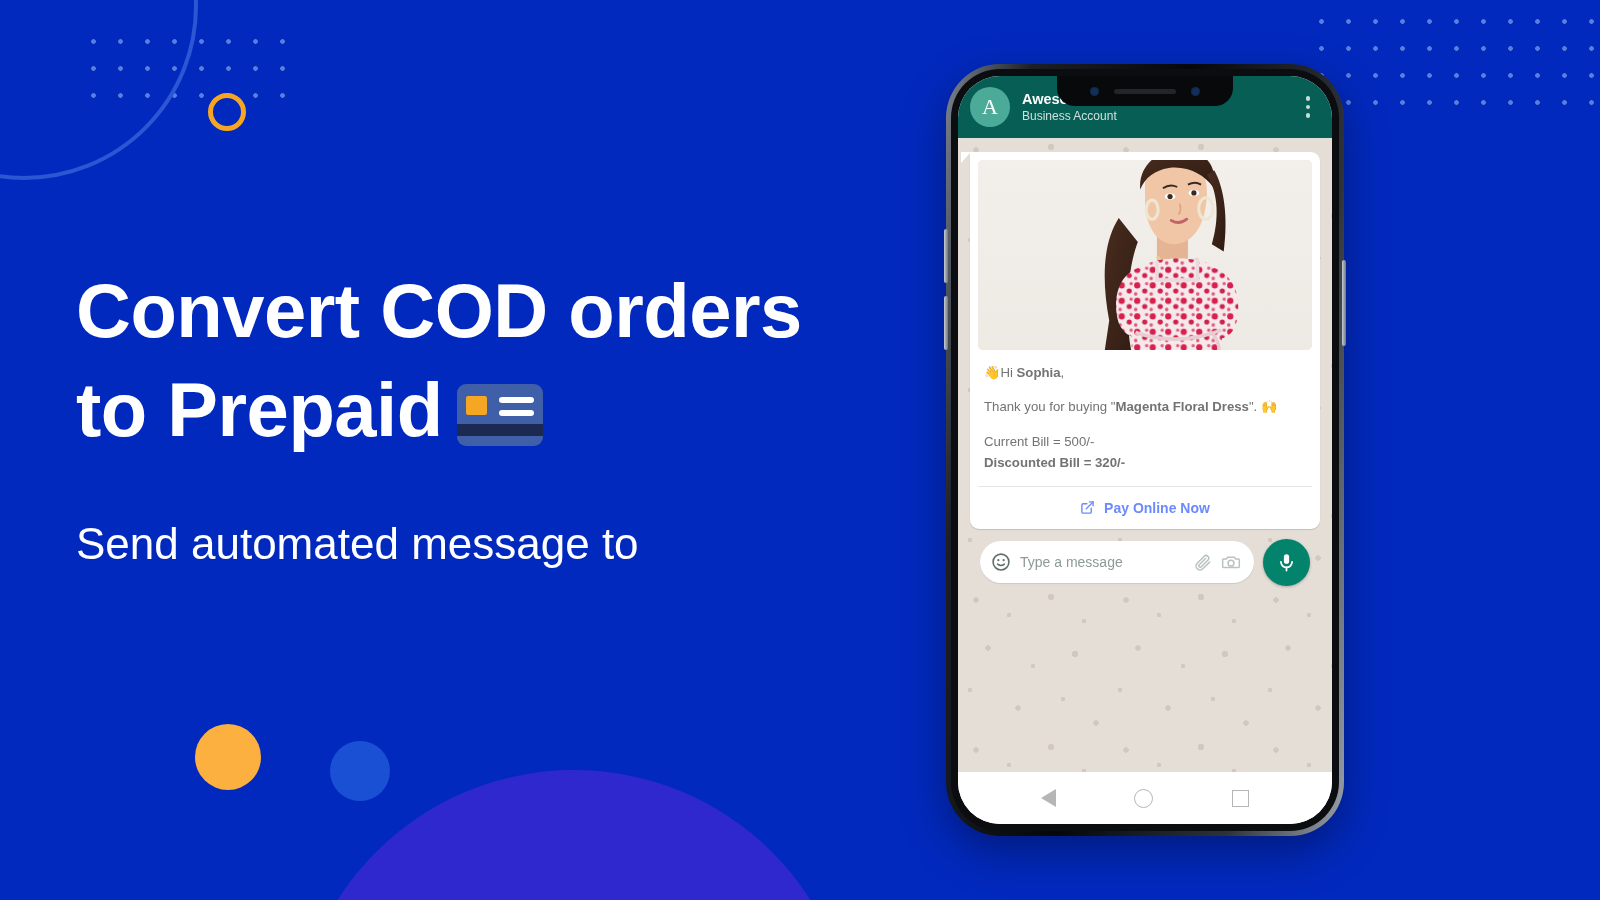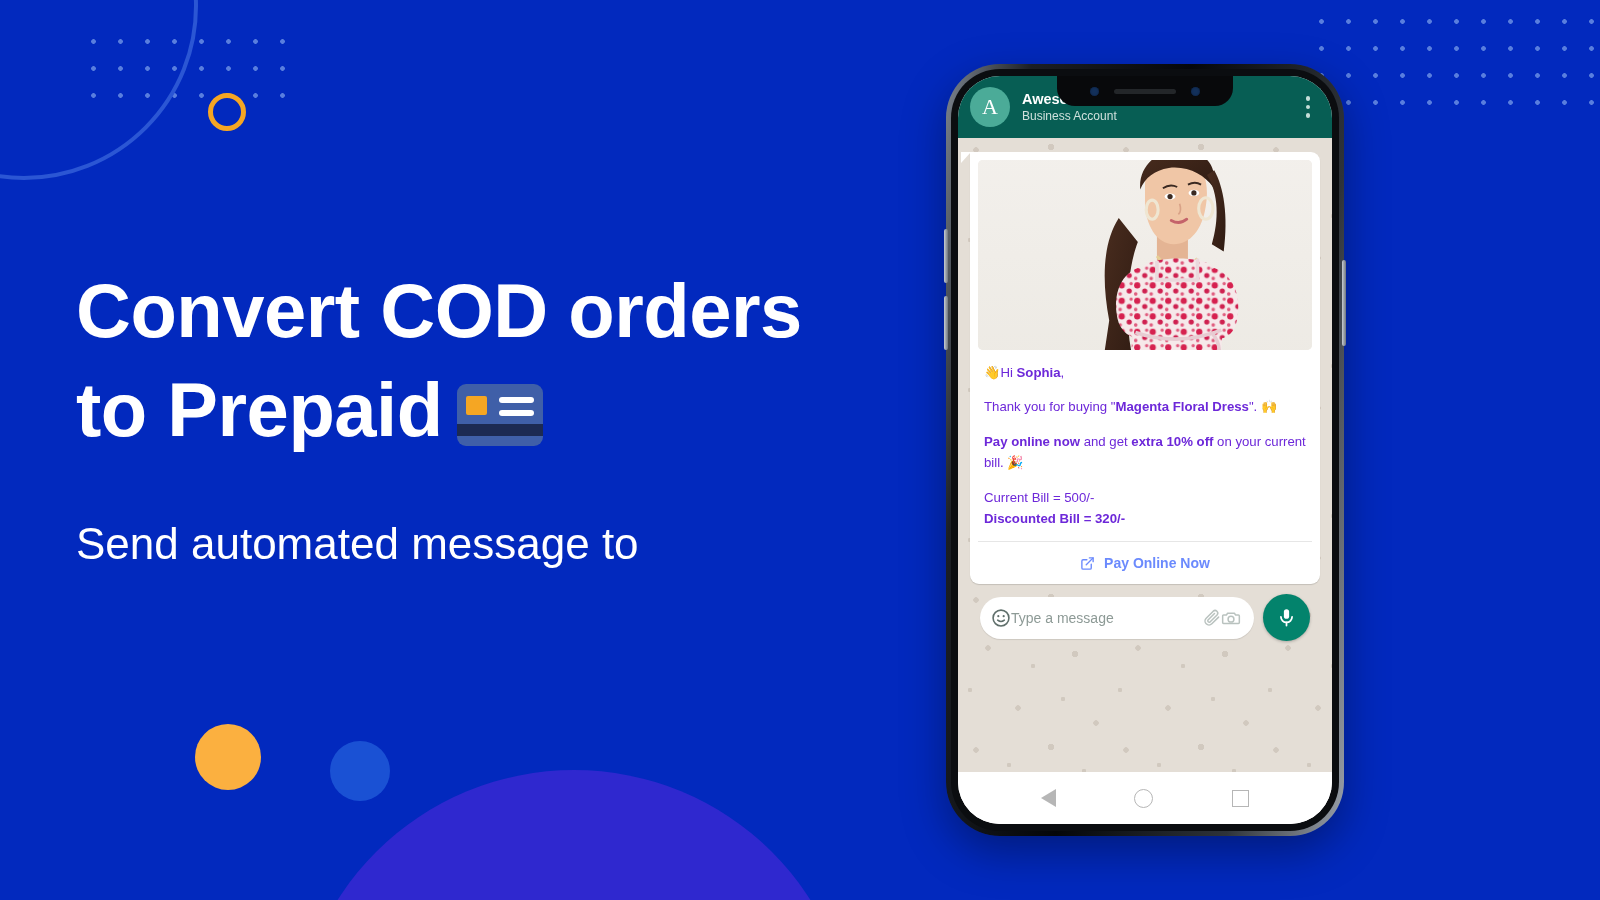--- a/index.html
+++ b/index.html
@@ -263,21 +263,21 @@
     overflow:hidden;
     background:#efece7;
     position:relative;
   }
   .bubble-img svg { display:block; width:100%; height:100%; }
 
   .bubble-text {
     padding:12px 6px 10px 6px;
     font-size:13.2px;
     line-height:1.62;
-    color:#6d28d9;
+    color:#737373;
   }
   .bubble-text p { margin:0 0 13px 0; }
   .bubble-text p:last-child { margin-bottom:0; }
   .bubble-text b { font-weight:bold; }
 
   .bubble-divider {
     height:1px; background:#e6e6e6;
     margin:2px 0 0 0;
   }
   .bubble-cta {
@@ -299,20 +299,21 @@
     gap:9px;
     padding:10px 10px 12px 10px;
   }
   .wa-inputpill {
     flex:1 1 auto;
     height:42px;
     background:#ffffff;
     border-radius:22px;
     display:flex; align-items:center;
     padding:0 13px 0 11px;
+    gap:9px;
     box-shadow:0 1px 1px rgba(0,0,0,.10);
   }
   .wa-input-placeholder {
     flex:1 1 auto;
     color:#8d9a96;
     font-size:14px;
     white-space:nowrap; overflow:hidden;
   }
   .ic { display:block; flex:0 0 auto; }
   .wa-mic {
@@ -462,23 +463,20 @@
               <path d="M196 160 q10 12 4 26" stroke="#e7ccd2" stroke-width="3" fill="none"></path>
             </svg>
           </div>
 
           <div class="bubble-text">
             <p>
               <span>👋</span><span>Hi </span><b>Sophia</b><span>,</span>
             </p>
             <p>
               <span>Thank you for buying "</span><b>Magenta Floral Dress</b><span>". </span><span>🙌</span>
-            </p>
-            <p>
-              <b>Pay online now</b><span> and get </span><b>extra 10% off</b><span> on your current bill. </span><span>🎉</span>
             </p>
             <p>
               <span>Current Bill = 500/-</span><br>
               <b>Discounted Bill = 320/-</b>
             </p>
           </div>
 
           <div class="bubble-divider"></div>
 
           <div class="bubble-cta">

